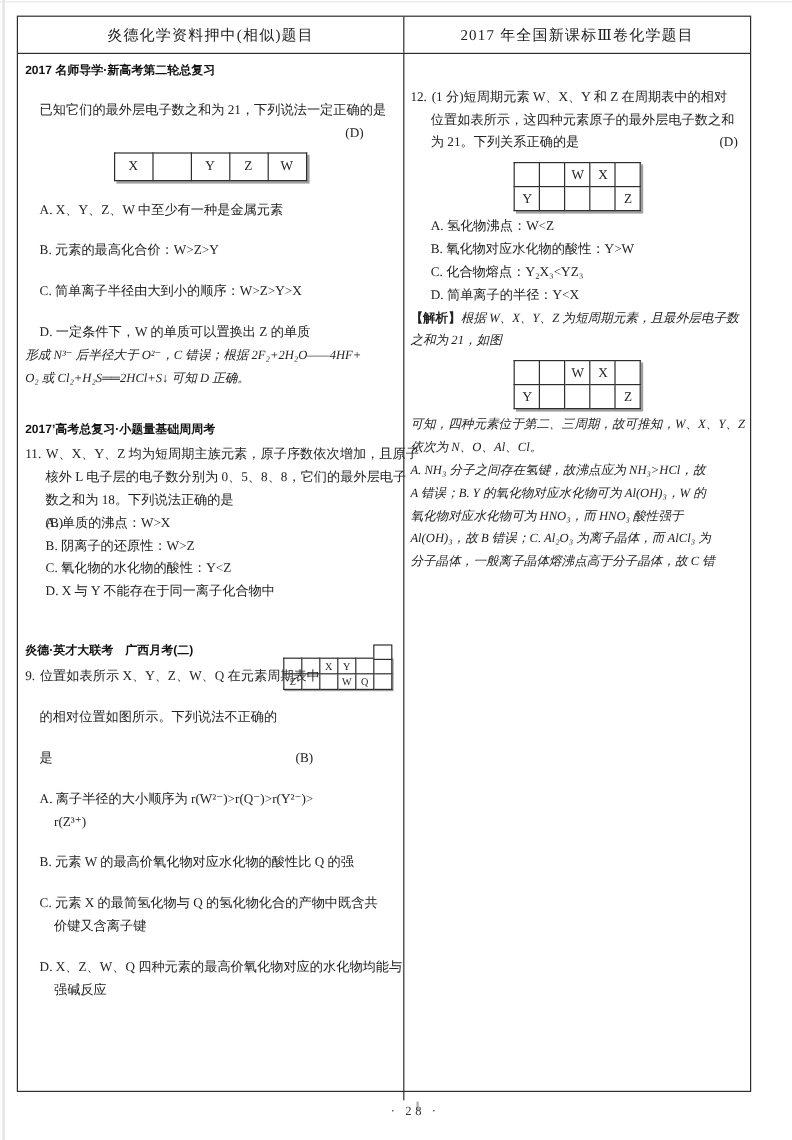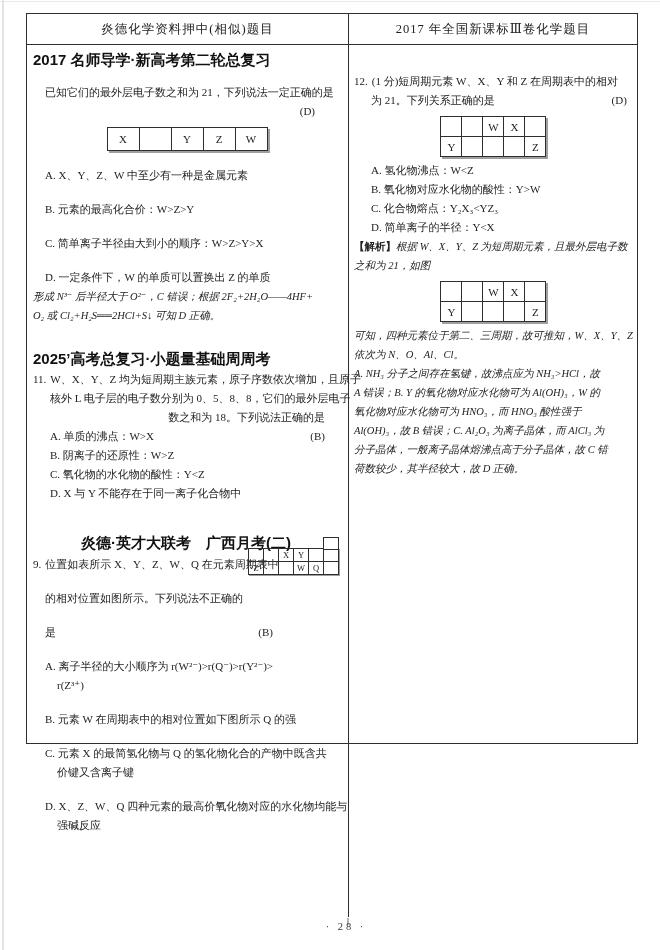--- a/index.html
+++ b/index.html
@@ -5,49 +5,49 @@
   html,body{margin:0;padding:0;}
   body{
     width:660px;height:950px;position:relative;background:#ffffff;
     font-family:"Liberation Serif","DejaVu Serif",serif;color:#222;
     overflow:hidden;
   }
   .scan-edge-left{position:absolute;left:2px;top:0;width:2px;height:950px;background:#d9d9d9;opacity:.7;}
   .scan-edge-top{position:absolute;left:0;top:1px;width:660px;height:1px;background:#e3e3e3;opacity:.8;}
 
   .sheet{
-    position:absolute;left:26px;top:13px;width:612px;height:731px;
+    position:absolute;left:14px;top:13px;width:612px;height:897px;
     border:1.2px solid #2e2e2e;box-sizing:border-box;background:#fff;
   }
   .header-row{display:flex;height:31px;border-bottom:1.2px solid #2e2e2e;box-sizing:border-box;}
   .header-cell{display:flex;align-items:center;justify-content:center;
     font-size:12.5px;letter-spacing:1px;color:#1d1d1d;}
   .header-cell.hc-left{width:322px;flex:none;border-right:1.2px solid #2e2e2e;box-sizing:border-box;}
   .header-cell.hc-right{flex:1;}
 
   .content{display:flex;height:872px;}
   .col{box-sizing:border-box;}
   .col-left{width:322px;border-right:1.2px solid #2e2e2e;padding:5px 7px 0 6px;}
   .col-right{flex:1;padding:5px 5px 0 5px;}
 
   .section-title{
     font-family:"Liberation Sans","DejaVu Sans",sans-serif;
-    font-weight:bold;font-size:15px;line-height:16px;margin:2px 0 3px 0;color:#111;
+    font-weight:bold;font-size:10px;line-height:16px;margin:2px 0 3px 0;color:#111;
     white-space:nowrap;
   }
   .sec2{margin-top:26px;}
-  .sec3{margin-top:32px;margin-bottom:4px;margin-left:48px;}
+  .sec3{margin-top:32px;margin-bottom:4px;}
 
   .line{height:19px;line-height:19px;font-size:11px;white-space:nowrap;color:#222;}
   .qnum{margin-right:4px;}
   .in12{padding-left:12px;margin-top:15px;}
   .in17{padding-left:17px;}
   .in24{padding-left:24px;}
   .ansline-right{text-align:right;padding-right:26px;}
-  .flexline{display:flex;justify-content:space-between;text-align:right;}
+  .flexline{display:flex;justify-content:space-between;}
   .fl-q11{padding-right:16px;flex-direction:column;}
   .fl-q12{padding-right:6px;}
   .fl-q9{width:228px;}
 
   table.qtable{border-collapse:collapse;margin:6px auto 4px auto;box-shadow:2px 2px 0 #9f9f9f;}
   table.qtable td{border:1px solid #2e2e2e;text-align:center;font-size:11px;padding:0;}
   table.t-q6 td{width:31px;height:22px;}
   table.t-q12 td{width:20px;height:19px;}
 
   .q12{margin-top:22px;}
@@ -104,21 +104,21 @@
         <div class="line in12">A. X、Y、Z、W 中至少有一种是金属元素</div>
         <div class="line in12">B. 元素的最高化合价：W&gt;Z&gt;Y</div>
         <div class="line in12">C. 简单离子半径由大到小的顺序：W&gt;Z&gt;Y&gt;X</div>
         <div class="line in12">D. 一定条件下，W 的单质可以置换出 Z 的单质</div>
         <div class="analysis">
           <div class="line ana-text">形成 N³⁻ 后半径大于 O²⁻，C 错误；根据 2F₂+2H₂O——4HF+</div>
           <div class="line ana-text">O₂ 或 Cl₂+H₂S══2HCl+S↓ 可知 D 正确。</div>
         </div>
       </div>
 
-      <div class="section-title sec2">2025’高考总复习·小题量基础周周考</div>
+      <div class="section-title sec2">2017’高考总复习·小题量基础周周考</div>
 
       <div class="question">
         <div class="line">
           <span class="qnum">11.</span><span>W、X、Y、Z 均为短周期主族元素，原子序数依次增加，且原子</span>
         </div>
         <div class="line in17">核外 L 电子层的电子数分别为 0、5、8、8，它们的最外层电子</div>
         <div class="line in17 flexline fl-q11">
           <span>数之和为 18。下列说法正确的是</span>
           <span>(B)</span>
         </div>
@@ -157,35 +157,36 @@
         <div class="line">
           <span class="qnum">9.</span><span>位置如表所示 X、Y、Z、W、Q 在元素周期表中</span>
         </div>
         <div class="line in12">的相对位置如图所示。下列说法不正确的</div>
         <div class="line in12 flexline fl-q9">
           <span>是</span>
           <span>(B)</span>
         </div>
         <div class="line in12">A. 离子半径的大小顺序为 r(W²⁻)&gt;r(Q⁻)&gt;r(Y²⁻)&gt;</div>
         <div class="line in24">r(Z³⁺)</div>
-        <div class="line in12">B. 元素 W 在周期表中的相对位置如下图所示 Q 的强</div>
+        <div class="line in12">B. 元素 W 的最高价氧化物对应水化物的酸性比 Q 的强</div>
         <div class="line in12">C. 元素 X 的最简氢化物与 Q 的氢化物化合的产物中既含共</div>
         <div class="line in24">价键又含离子键</div>
         <div class="line in12">D. X、Z、W、Q 四种元素的最高价氧化物对应的水化物均能与</div>
         <div class="line in24">强碱反应</div>
       </div>
 
     </div>
 
     <div class="col col-right">
 
       <div class="question q12">
         <div class="line">
           <span class="qnum">12.</span><span>(1 分)短周期元素 W、X、Y 和 Z 在周期表中的相对</span>
         </div>
+        <div class="line in17">位置如表所示，这四种元素原子的最外层电子数之和</div>
         <div class="line in17 flexline fl-q12">
           <span>为 21。下列关系正确的是</span>
           <span>(D)</span>
         </div>
         <table class="qtable t-q12">
           <tbody>
               <tr>
             <td></td>
             <td></td>
             <td>W</td>
@@ -229,21 +230,20 @@
             </tr>
           </tbody>
             </table>
           <div class="line ana-text">可知，四种元素位于第二、三周期，故可推知，W、X、Y、Z</div>
           <div class="line ana-text">依次为 N、O、Al、Cl。</div>
           <div class="line ana-text">A. NH₃ 分子之间存在氢键，故沸点应为 NH₃&gt;HCl，故</div>
           <div class="line ana-text">A 错误；B. Y 的氧化物对应水化物可为 Al(OH)₃，W 的</div>
           <div class="line ana-text">氧化物对应水化物可为 HNO₃，而 HNO₃ 酸性强于</div>
           <div class="line ana-text">Al(OH)₃，故 B 错误；C. Al₂O₃ 为离子晶体，而 AlCl₃ 为</div>
           <div class="line ana-text">分子晶体，一般离子晶体熔沸点高于分子晶体，故 C 错</div>
-          <div class="line ana-text">荷数较少，其半径较大，故 D 正确。</div>
         </div>
       </div>
 
     </div>
   </div>
 </div>
 
 <div class="divider-stub"></div>
 <div class="footer">· 28 ·</div>
 

